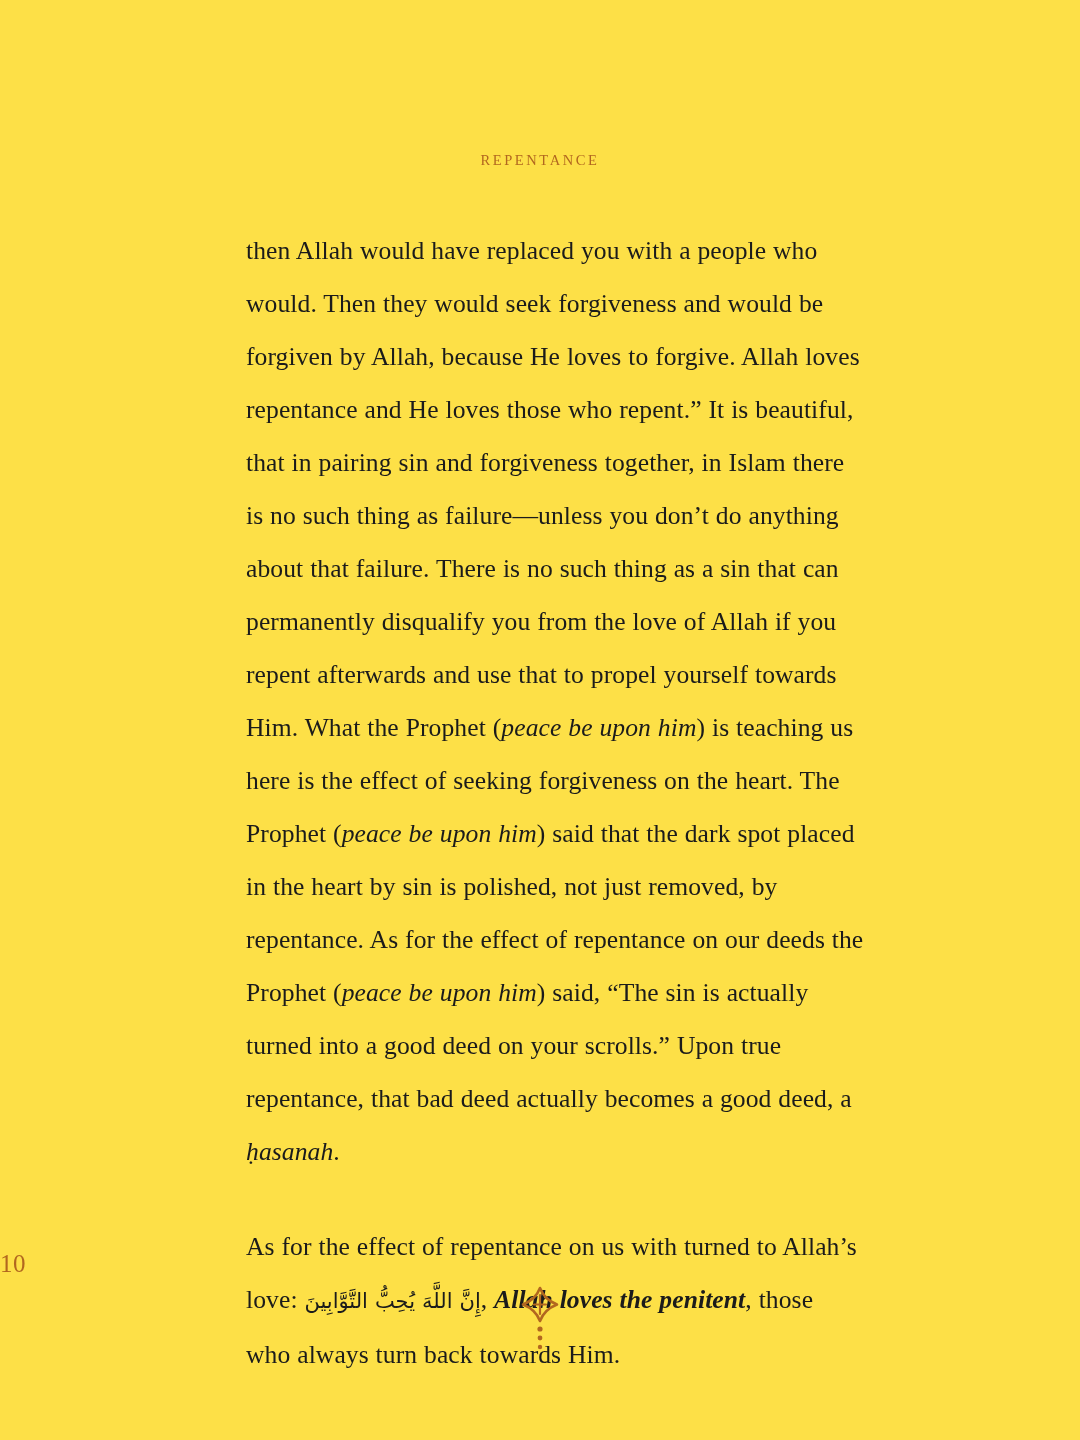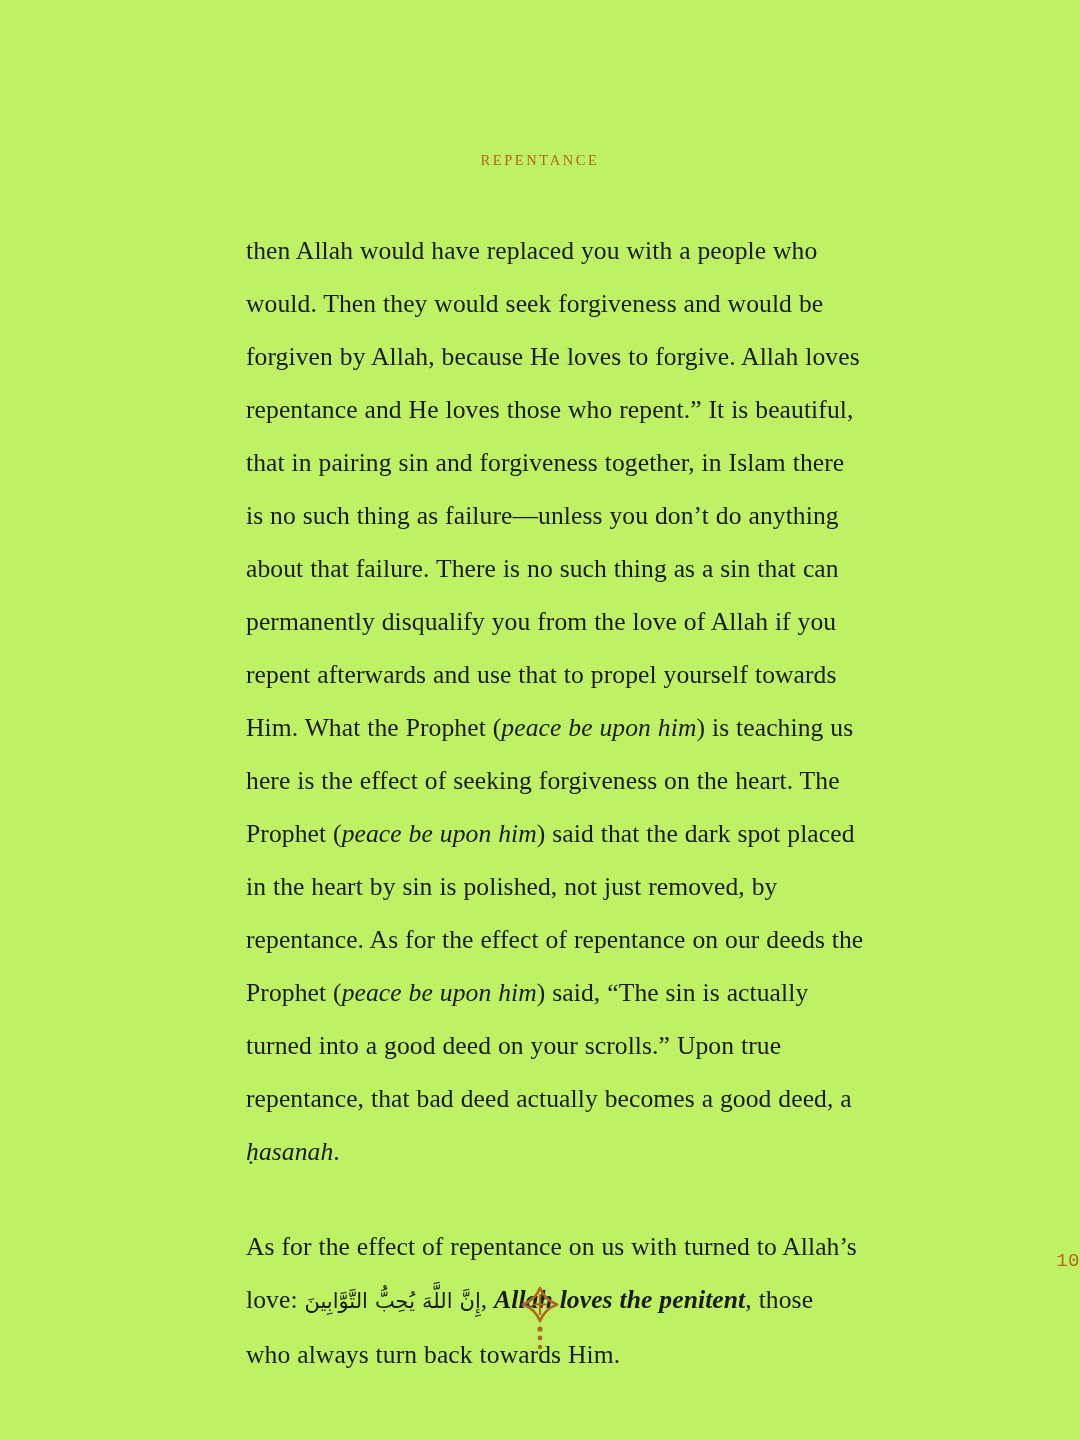--- a/index.html
+++ b/index.html
@@ -12,21 +12,21 @@
     height: 1440px;
     overflow: hidden;
     font-family: "Liberation Serif", "DejaVu Serif", serif;
     color: #1a1a1a;
   }
 
   .page {
     position: relative;
     width: 1080px;
     height: 1440px;
-    background: #bef264;
+    background: #fde047;
   }
 
   
   .running-head {
     position: absolute;
     top: 152px;
     left: 0;
     width: 1080px;
     text-align: center;
     font-size: 14.5px;
@@ -76,24 +76,24 @@
     unicode-bidi: isolate;
     letter-spacing: 0;
   }
 
   
   .folio {
     position: absolute;
     top: 1250px;
     left: 0;
     width: 1080px;
-    text-align: right;
-    font-size: 19px;
+    text-align: left;
+    font-size: 25px;
     color: #b2671f;
-    font-family: Liberation Mono, monospace;
+    font-family: Liberation Serif, serif;
     letter-spacing: 0.5px;
   }
 
   
   .ornament {
     position: absolute;
     top: 1286px;
     left: 0;
     width: 1080px;
     display: flex;

